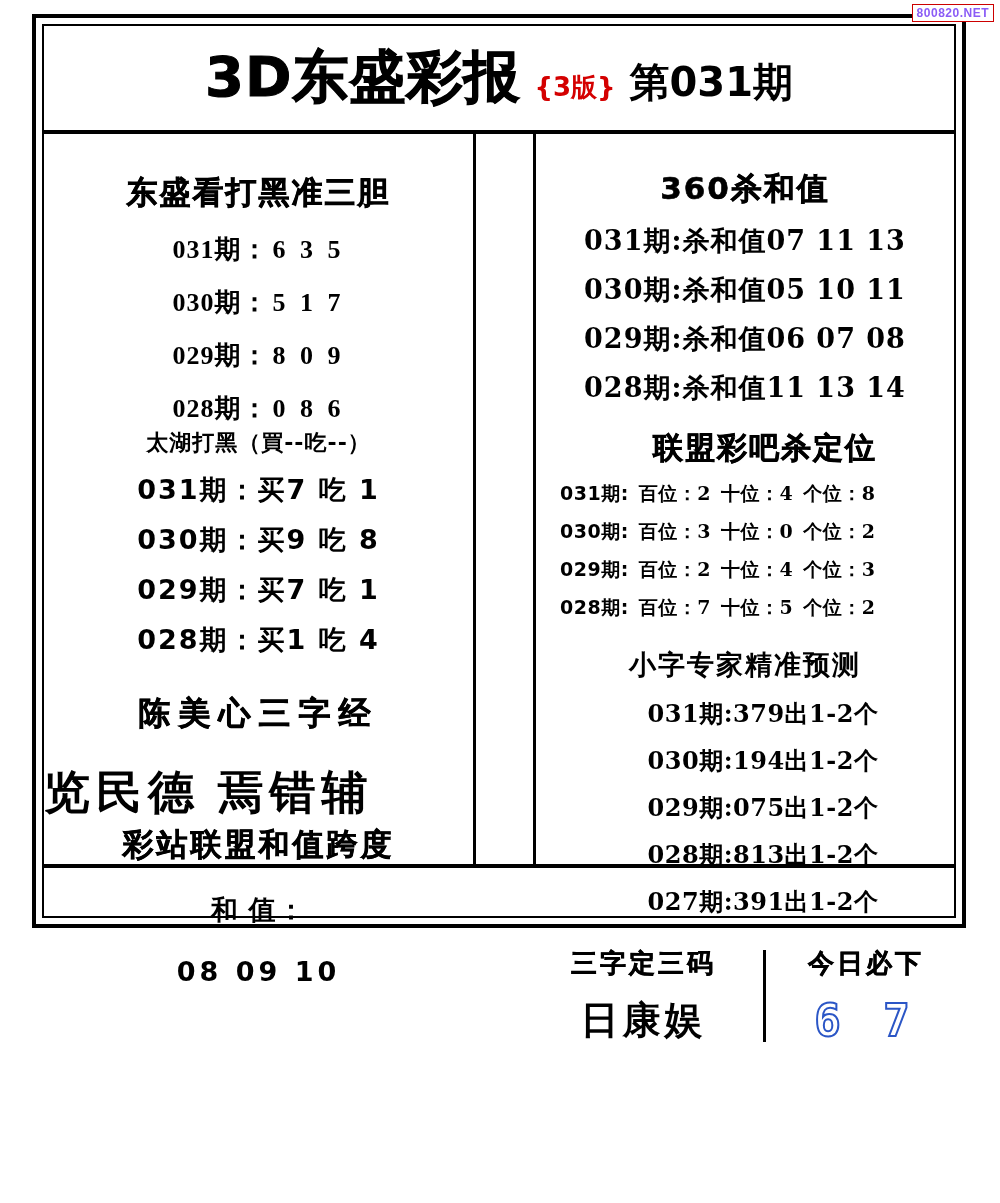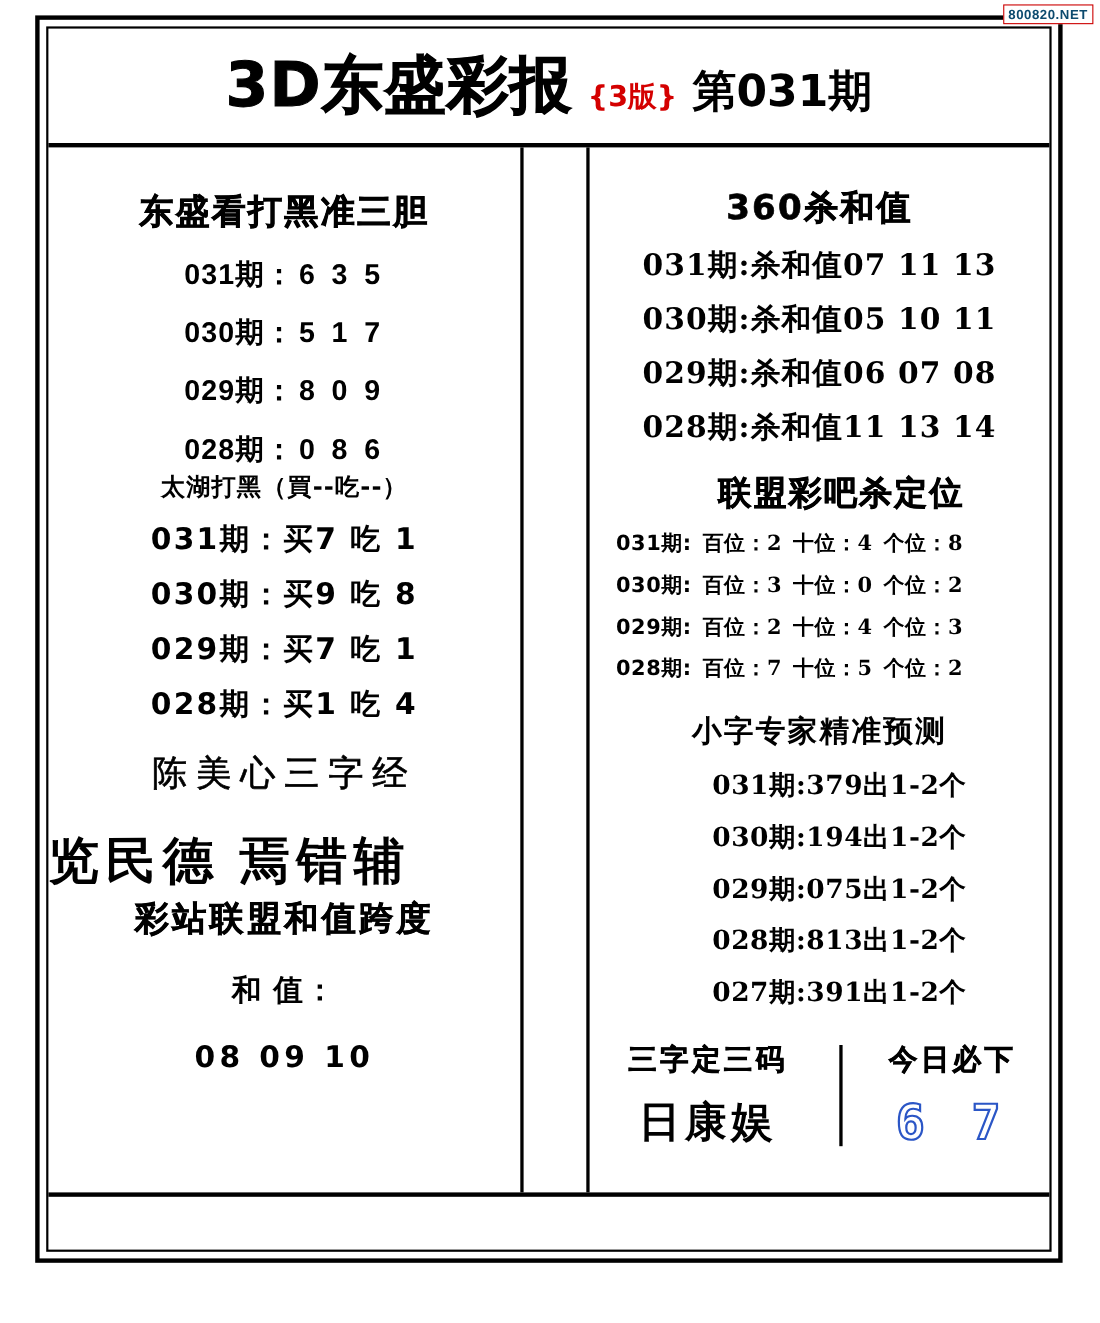--- a/index.html
+++ b/index.html
@@ -13,34 +13,34 @@
     position: relative;
     font-family: "Liberation Serif", serif;
     overflow: hidden;
   }
   .watermark {
     position: absolute;
     top: 4px;
     right: 6px;
     background: #ffffff;
     border: 1px solid #cc0000;
-    color: #0c4a6e;
+    color: #8b5cf6;
     font-family: "Liberation Sans", sans-serif;
     font-size: 12px;
     font-weight: bold;
     letter-spacing: 0.5px;
     padding: 1px 4px;
     z-index: 10;
   }
   .page {
     position: absolute;
     left: 32px;
     top: 14px;
     width: 934px;
-    height: 1134px;
+    height: 914px;
     border: 4px solid #000000;
     box-sizing: border-box;
     background: #ffffff;
   }
   .page-inner {
     position: absolute;
     left: 6px;
     top: 6px;
     right: 6px;
     bottom: 6px;
@@ -134,21 +134,21 @@
     text-align: center;
     font-family: "DejaVu Sans", sans-serif;
     font-size: 31px;
     font-weight: bold;
     letter-spacing: 2px;
     margin-top: 38px;
     -webkit-text-stroke: 0.6px #000;
   }
   .line-l {
     text-align: center;
-    font-family: Liberation Sans, sans-serif;
+    font-family: Liberation Serif, serif;
     font-size: 26px;
     font-weight: bold;
     margin-top: 18px;
     letter-spacing: 1px;
   }
   .line-l .nums {
     letter-spacing: 4px;
     margin-left: 4px;
   }
   .sub-note {
@@ -164,23 +164,23 @@
     font-family: "DejaVu Sans", sans-serif;
     font-size: 27px;
     font-weight: bold;
     margin-top: 14px;
     letter-spacing: 2px;
   }
   .sec-title-l2 {
     text-align: center;
     font-family: "DejaVu Sans", sans-serif;
     font-size: 32px;
-    font-weight: normal;
+    font-weight: bold;
     letter-spacing: 8px;
-    margin-top: 24px;
+    margin-top: 34px;
     -webkit-text-stroke: 0.6px #000;
   }
   .big-chars {
     text-align: left;
     font-family: "Liberation Serif", serif;
     font-size: 46px;
     font-weight: bold;
     letter-spacing: 6px;
     margin-top: 26px;
   }

